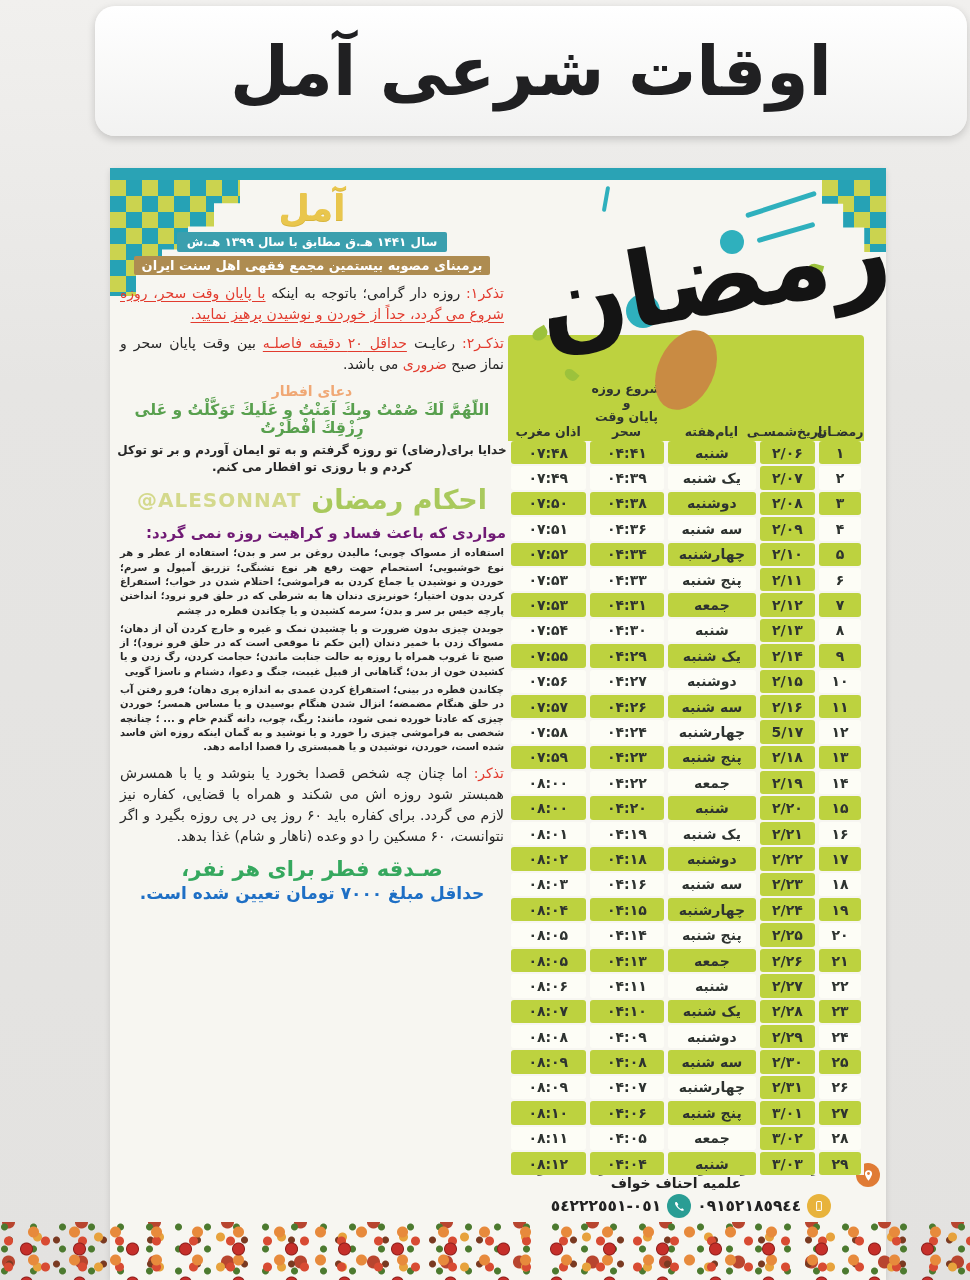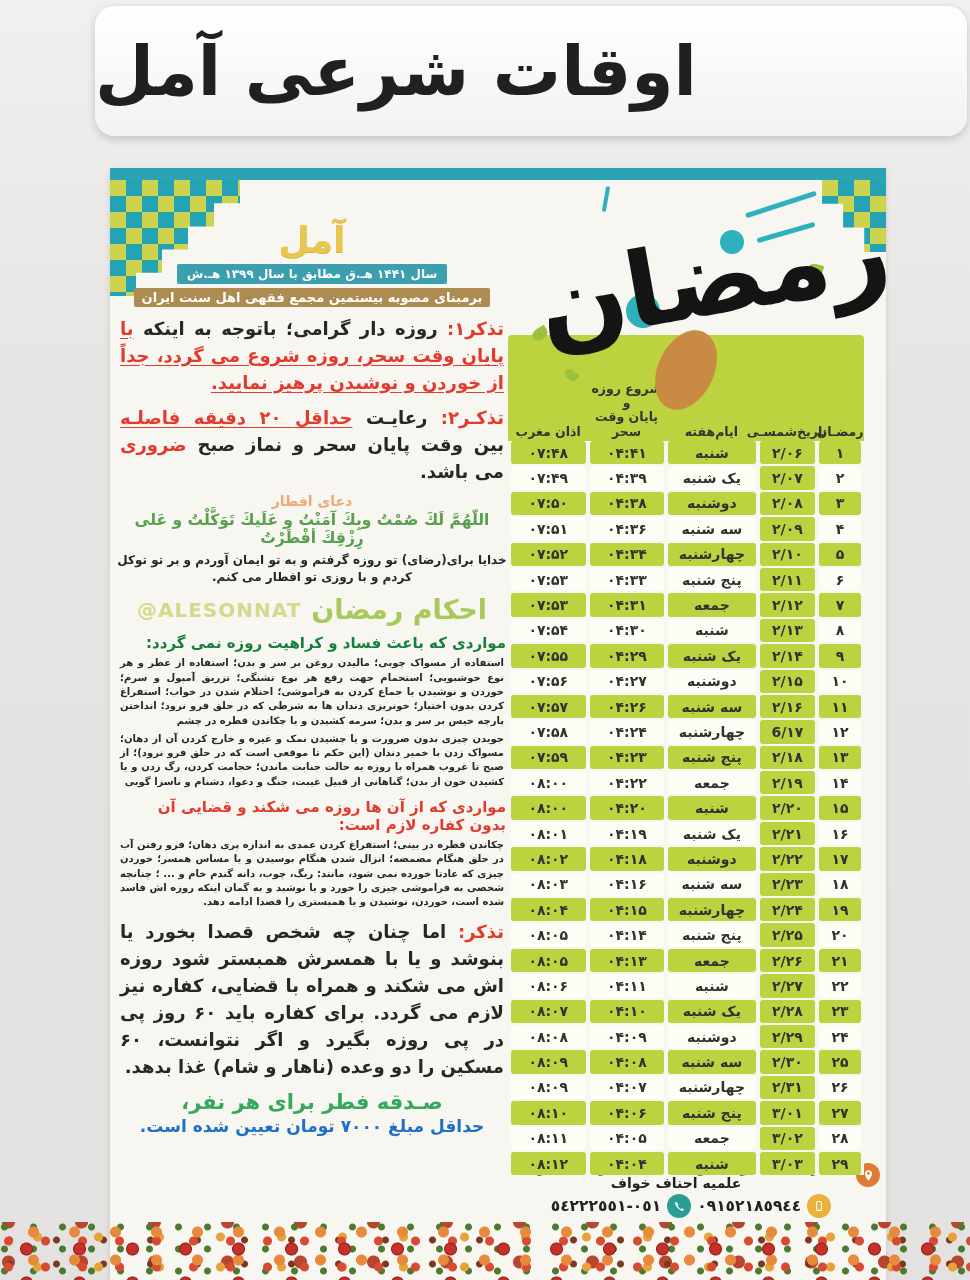--- a/index.html
+++ b/index.html
@@ -3,52 +3,52 @@
 <meta charset="utf-8">
 <style>
   html,body{margin:0;padding:0;}
   body{width:970px;height:1280px;position:relative;overflow:hidden;
        background:linear-gradient(180deg,#f1f0ee 0%,#e6e5e3 30%,#e3e2e0 100%);
        font-family:"DejaVu Sans",sans-serif;}
   .abs{position:absolute;}
 
   
   .title-card{left:95px;top:6px;width:872px;height:130px;background:linear-gradient(180deg,#ffffff,#f2f2f1);
-      border-radius:20px;box-shadow:0 3px 8px rgba(0,0,0,.18);display:flex;align-items:center;}
+      border-radius:20px;box-shadow:0 3px 8px rgba(0,0,0,.18);display:flex;align-items:center;justify-content:center;}
   .title-card .t{font-size:68px;font-weight:900;color:#202022;letter-spacing:-1px;}
 
   
   .poster{left:110px;top:168px;width:776px;height:1112px;background:#f7f6f1;
       box-shadow:0 2px 6px rgba(0,0,0,.12);overflow:hidden;}
   .topbar{left:0;top:0;width:776px;height:12px;background:#2aa3b5;}
   .checker{background:repeating-conic-gradient(#26a2b5 0% 25%,#cbd34f 25% 50%) 0 0/32px 32px;}
   .checker-left{left:0;top:12px;width:130px;height:116px;
       clip-path:polygon(0 0,100% 0,100% 20%,80% 20%,80% 40%,60% 40%,60% 60%,40% 60%,40% 80%,20% 80%,20% 100%,0 100%);}
   .checker-right{left:712px;top:12px;width:64px;height:72px;
       clip-path:polygon(0 0,100% 0,100% 100%,66% 100%,66% 66%,33% 66%,33% 33%,0 33%);}
 
   
   .left-col{left:6px;top:20px;width:392px;direction:rtl;text-align:center;color:#272727;}
   .hdr1{color:#2d7f9b;font-weight:bold;font-size:17px;margin-top:14px;}
-  .city{color:#e9c64d;font-weight:900;font-size:36px;line-height:1.1;text-shadow:0 1px 0 #d8b53a;margin-top:32px;}
+  .city{color:#e9c64d;font-weight:900;font-size:36px;line-height:1.1;text-shadow:0 1px 0 #d8b53a;}
   .yearbar{display:inline-block;background:#3b9fae;color:#fff;font-weight:bold;font-size:12px;
       padding:3px 10px;border-radius:2px;margin-top:4px;}
   .basisbar{display:inline-block;background:#ae8c51;color:#fff;font-weight:bold;font-size:13px;
       padding:2px 8px;border-radius:2px;margin-top:4px;}
-  .note{font-size:18px;font-weight:bold;line-height:1.5;text-align:justify;margin:8px 4px 0 4px;}
+  .note{font-size:14px;font-weight:normal;line-height:1.5;text-align:justify;margin:8px 4px 0 4px;}
   .r{color:#e23b2e;}
   .u{text-decoration:underline;text-underline-offset:3px;}
   .dua-h{color:#f0a875;font-size:14px;font-weight:bold;margin-top:8px;}
   .dua-ar{color:#58a04e;font-size:15.5px;font-weight:bold;margin-top:2px;}
   .dua-fa{font-size:12px;font-weight:bold;line-height:1.45;margin-top:5px;}
   .ahkam-row{display:flex;direction:rtl;align-items:center;justify-content:center;gap:10px;margin-top:8px;}
   .ahkam-h{color:#a9c95d;font-size:27px;font-weight:bold;}
   .watermark{color:#d4d98c;font-size:20px;font-weight:bold;letter-spacing:1px;direction:ltr;}
   .sec-h{font-size:15px;font-weight:bold;margin:9px 2px 0 2px;text-align:right;}
-  .sec-h.blue{color:#15803d;}
+  .sec-h.blue{color:#701a75;}
   .sec-h.teal{color:#1fadb5;}
   .sec-h.red{color:#e23b2e;}
   .sec-p{font-size:10px;font-weight:bold;line-height:1.43;text-align:justify;margin:4px 4px 0 4px;}
   .sadaqah-g{color:#35a85e;font-size:21px;font-weight:900;margin-top:10px;}
   .sadaqah-b{color:#1e6fc5;font-size:17px;font-weight:900;margin-top:2px;}
 
   
   .callig{left:398px;top:10px;width:356px;height:256px;z-index:3;}
   .callig .word{position:absolute;left:28px;top:48px;font-size:104px;font-weight:900;color:#141414;
       transform:rotate(-10deg);line-height:1;}
@@ -125,21 +125,20 @@
     <div class="ahkam-row">
       <span class="ahkam-h">احکام رمضان</span>
       <span class="watermark">@ALESONNAT</span>
     </div>
 
     <div class="sec-h blue">مواردی که باعث فساد و کراهیت روزه نمی گردد:</div>
     <div class="sec-p">استفاده از مسواک چوبی؛ مالیدن روغن بر سر و بدن؛ استفاده از عطر و هر نوع خوشبویی؛ استحمام جهت رفع هر نوع تشنگی؛ تزریق آمپول و سرم؛ خوردن و نوشیدن یا جماع کردن به فراموشی؛ احتلام شدن در خواب؛ استفراغ کردن بدون اختیار؛ خونریزی دندان ها به شرطی که در حلق فرو نرود؛ انداختن پارچه خیس بر سر و بدن؛ سرمه کشیدن و یا چکاندن قطره در چشم</div>
 
     <div class="sec-p">جویدن چیزی بدون ضرورت و یا چشیدن نمک و غیره و خارج کردن آن از دهان؛ مسواک زدن با خمیر دندان (این حکم تا موقعی است که در حلق فرو نرود)؛ از صبح تا غروب همراه با روزه به حالت جنابت ماندن؛ حجامت کردن، رگ زدن و یا کشیدن خون از بدن؛ گناهانی از قبیل غیبت، جنگ و دعوا، دشنام و ناسزا گویی</div>
 
-    <div class="sec-h red">مواردی که از آن ها روزه می شکند و قضایی آن بدون کفاره لازم است:</div>
     <div class="sec-p">چکاندن قطره در بینی؛ استفراغ کردن عمدی به اندازه پری دهان؛ فرو رفتن آب در حلق هنگام مضمضه؛ انزال شدن هنگام بوسیدن و یا مساس همسر؛ خوردن چیزی که عادتا خورده نمی شود، مانند: ریگ، چوب، دانه گندم خام و ... ؛ چنانچه شخصی به فراموشی چیزی را خورد و یا نوشید و به گمان اینکه روزه اش فاسد شده است، خوردن، نوشیدن و یا همبستری را قصدا ادامه دهد.</div>
 
     <div class="note"><span class="r">تذکر: </span><span>اما چنان چه شخص قصدا بخورد یا بنوشد و یا با همسرش همبستر شود روزه اش می شکند و همراه با قضایی، کفاره نیز لازم می گردد. برای کفاره باید ۶۰ روز پی در پی روزه بگیرد و اگر نتوانست، ۶۰ مسکین را دو وعده (ناهار و شام) غذا بدهد.</span></div>
 
     <div class="sadaqah-g">صـدقه فطر برای هر نفر،</div>
     <div class="sadaqah-b">حداقل مبلغ ۷۰۰۰ تومان تعیین شده است.</div>
 
   </div>
 
   <div class="abs callig">
@@ -250,21 +249,21 @@
       </div>
         <div class="t-row row-odd">
         <div class="cell w-n">۱۱</div>
         <div class="cell w-d datec num">۲/۱۶</div>
         <div class="cell w-day">سه شنبه</div>
         <div class="cell w-s num">۰۴:۲۶</div>
         <div class="cell w-m num">۰۷:۵۷</div>
       </div>
         <div class="t-row row-even">
         <div class="cell w-n">۱۲</div>
-        <div class="cell w-d datec num">6/۱۷</div>
+        <div class="cell w-d datec num">5/۱۷</div>
         <div class="cell w-day">چهارشنبه</div>
         <div class="cell w-s num">۰۴:۲۴</div>
         <div class="cell w-m num">۰۷:۵۸</div>
       </div>
         <div class="t-row row-odd">
         <div class="cell w-n">۱۳</div>
         <div class="cell w-d datec num">۲/۱۸</div>
         <div class="cell w-day">پنج شنبه</div>
         <div class="cell w-s num">۰۴:۲۳</div>
         <div class="cell w-m num">۰۷:۵۹</div>

